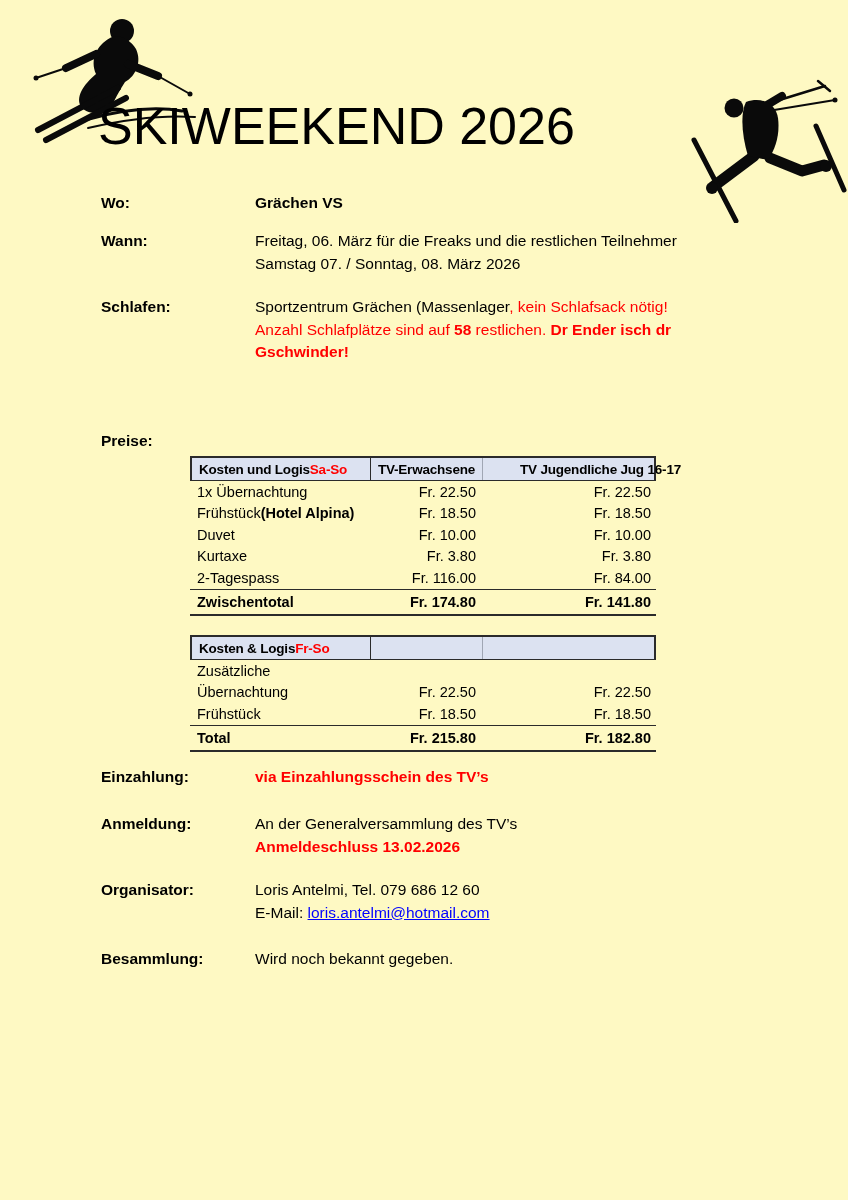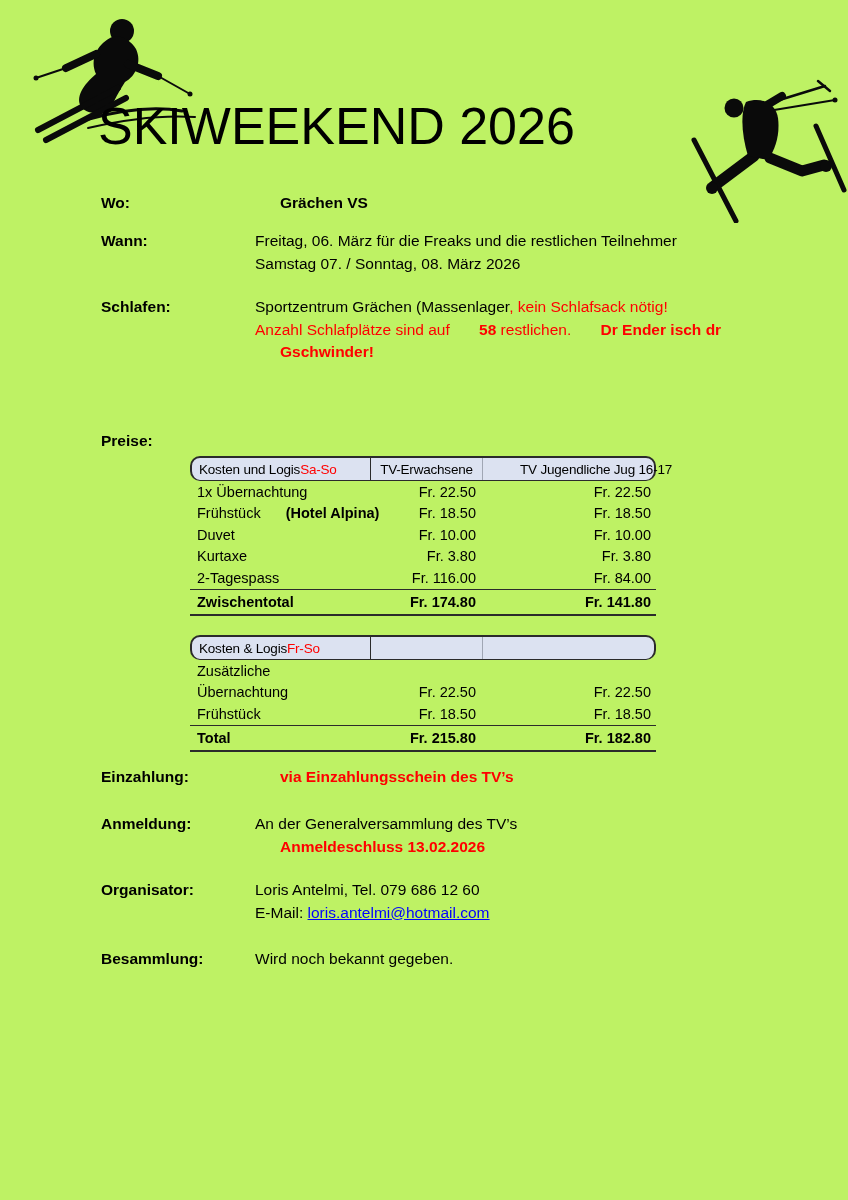--- a/index.html
+++ b/index.html
@@ -1,40 +1,40 @@
 <!DOCTYPE html>
 <html><head>
 <meta charset="utf-8">
 <style>
   html,body{margin:0;padding:0;background:#fff;}
   .page{
-    position:relative;width:848px;height:1200px;background:#bef264;
+    position:relative;width:848px;height:1200px;background:#fef9c3;
     font-family:"Liberation Sans", sans-serif;color:#000;overflow:hidden;
   }
   
   .skier-left{position:absolute;left:30px;top:16px;}
   .skier-right{position:absolute;left:690px;top:78px;}
   .page-title{
     position:absolute;left:98px;top:99px;font-size:52px;line-height:1.05;
     font-weight:400;letter-spacing:0px;white-space:nowrap;
   }
   
   .row{position:absolute;left:101px;width:680px;display:flex;}
   .row .lbl{width:154px;flex:0 0 154px;font-weight:bold;font-size:15.5px;line-height:22.5px;}
   .row .cnt{font-size:15.5px;line-height:22.5px;}
   .red{color:#ff0000;}
-  .b{font-weight:bold;margin-left:25px;}
+  .b{font-weight:bold;}
   a.maillink{color:#0000ff;text-decoration:underline;cursor:pointer;}
   
   .ptable{position:absolute;left:190px;width:466px;font-size:14.5px;}
   .thead{
     display:flex;align-items:center;height:25px;background:#dce2f1;
     border-top:2px solid #2b2b2b;border-bottom:1.5px solid #2b2b2b;
     border-left:2px solid #2b2b2b;border-right:2px solid #2b2b2b;
-    box-sizing:border-box;font-weight:normal;font-size:13.5px;letter-spacing:-0.2px;border-radius:10px;
+    box-sizing:border-box;font-weight:bold;font-size:13.5px;letter-spacing:-0.2px;
   }
   .thead .c1{border-right:1.5px solid #2b2b2b;}
   .thead .c2{border-right:1px solid #a0a6b4;justify-content:center;display:flex;}
   .thead .c3{justify-content:center;display:flex;margin-left:37px;}
   .c1{width:179px;flex:0 0 179px;padding-left:7px;box-sizing:border-box;height:100%;display:flex;align-items:center;white-space:nowrap;}
   .c2{width:112px;flex:0 0 112px;box-sizing:border-box;height:100%;align-items:center;white-space:nowrap;}
   .c3{flex:1;box-sizing:border-box;height:100%;align-items:center;white-space:nowrap;}
   .trow{display:flex;align-items:center;height:21.5px;}
   .trow .c2,.trow .c3{display:flex;justify-content:flex-end;padding-right:5px;}
   .trow.two{height:43px;align-items:flex-end;}

